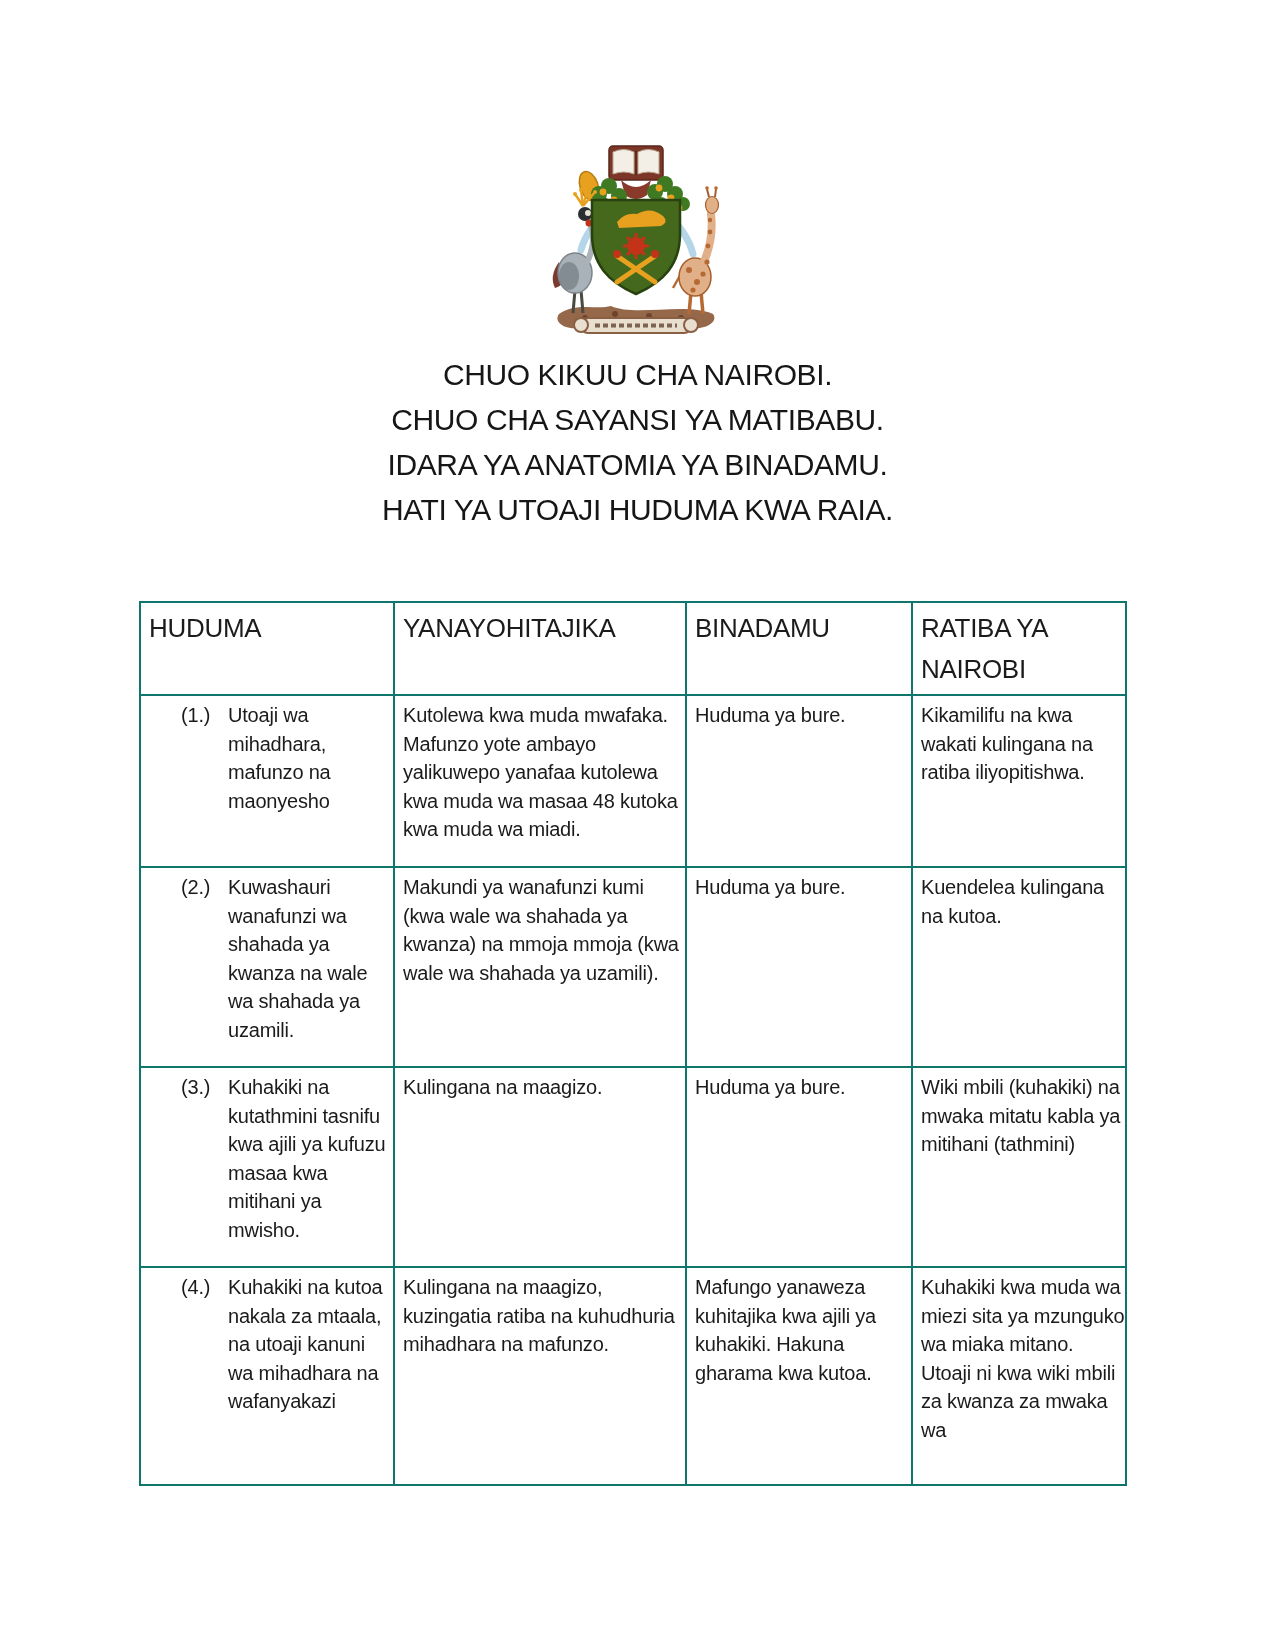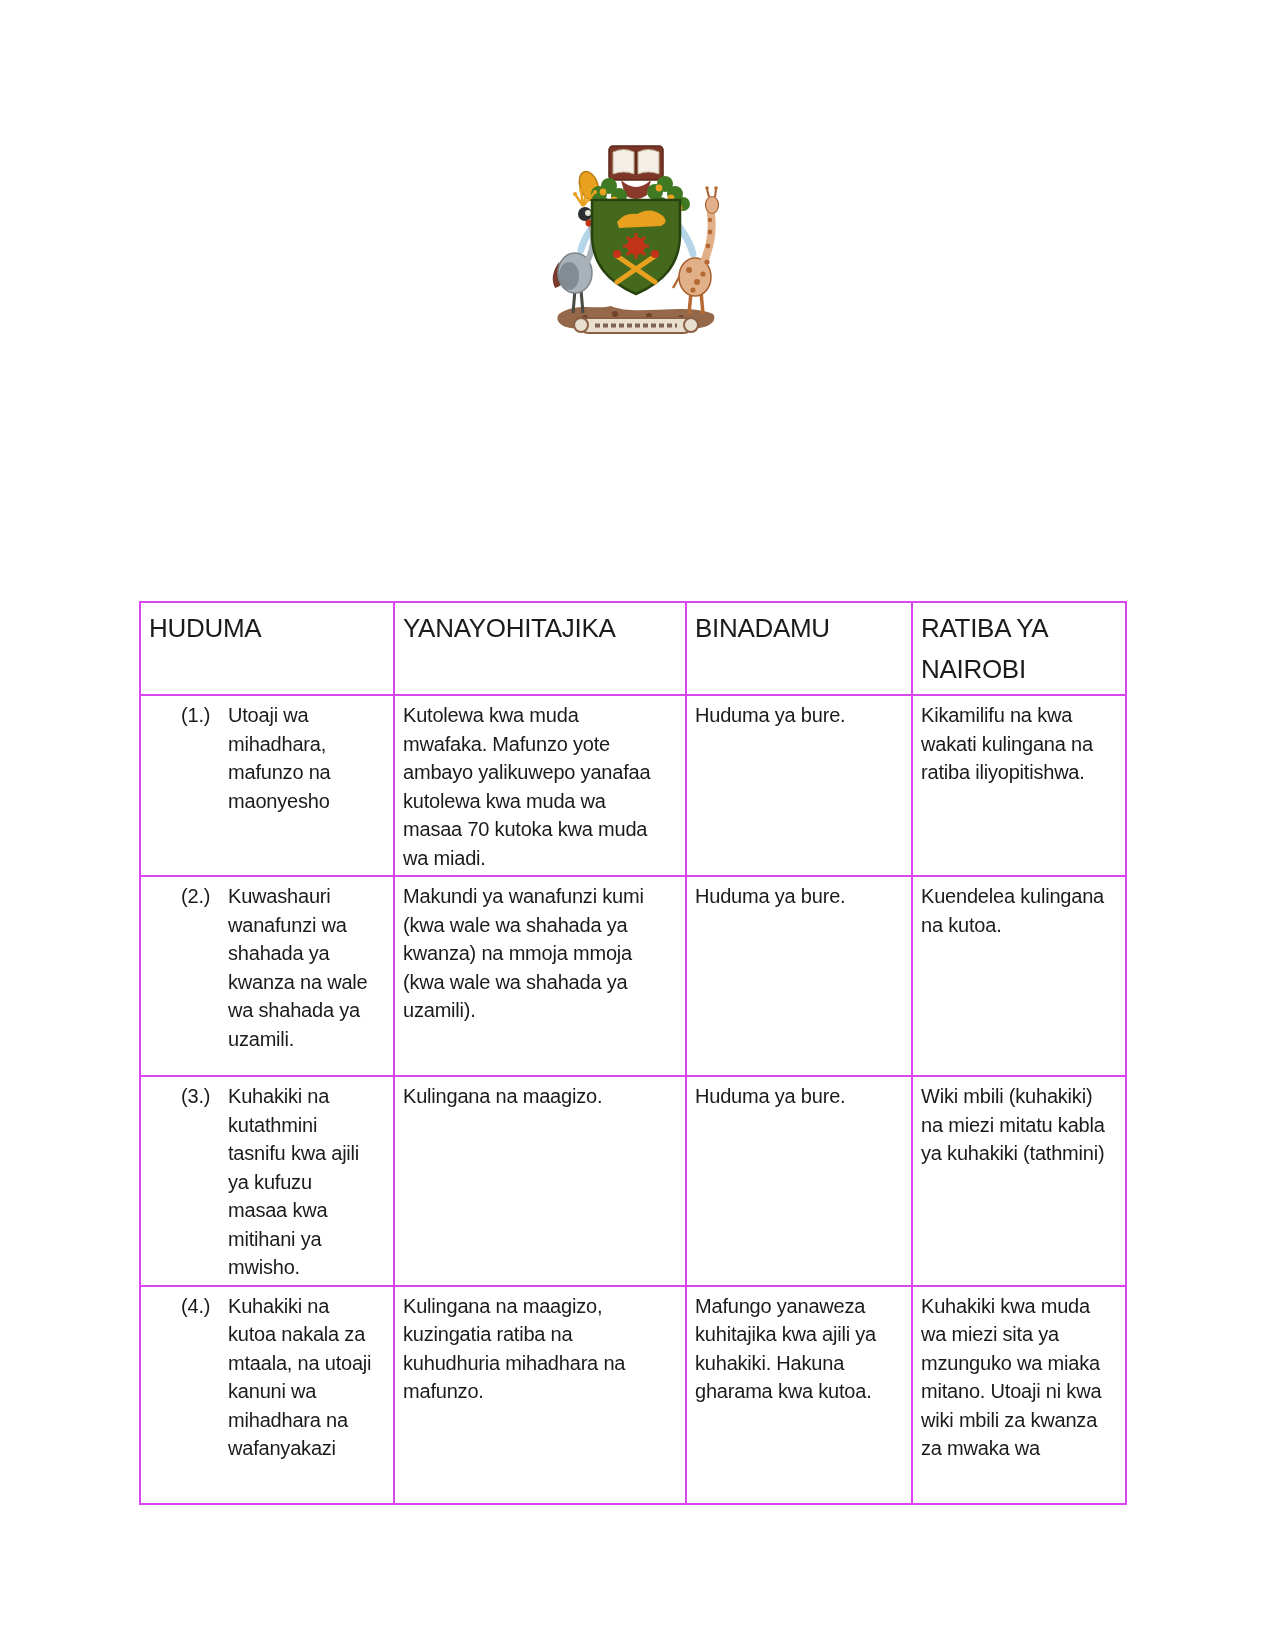--- a/index.html
+++ b/index.html
@@ -17,22 +17,22 @@
     text-align:center; font-size:30px; line-height:45px; letter-spacing:-0.4px;
     color:#161616;
   }
 
   
   table.svc {
     position:absolute; left:139px; top:601px; width:986px;
     border-collapse:collapse; table-layout:fixed;
   }
   table.svc th, table.svc td {
-    border:2px solid #d946ef; vertical-align:top; text-align:left;
-    font-weight:normal; padding:3px 19px 3px 8px; overflow:hidden;
+    border:2px solid #0f766e; vertical-align:top; text-align:left;
+    font-weight:normal; padding:3px 0 3px 8px; overflow:hidden;
   }
   table.svc th { font-size:26px; line-height:41px; letter-spacing:-0.3px; padding-top:5px; }
   table.svc td { font-size:20px; line-height:28.5px; letter-spacing:-0.2px; padding-top:5px; }
   thead tr      { height:93px;  }
   tbody tr.r1   { height:172px; }
   tbody tr.r2   { height:200px; }
   tbody tr.r3   { height:200px; }
   tbody tr.r4   { height:218px; }
 
   
@@ -159,20 +159,26 @@
         <g stroke="#e7a11f" stroke-width="5" stroke-linecap="round">
           <line x1="72" y1="140" x2="110" y2="114"></line>
           <line x1="110" y1="140" x2="72" y2="114"></line>
         </g>
         <circle cx="110" cy="112" r="4" fill="#c23318"></circle>
         <circle cx="72" cy="112" r="4" fill="#c23318"></circle>
       </g>
     </svg>
   </div>
 
+  <div class="title-block">
+    <div>CHUO KIKUU CHA NAIROBI.</div>
+    <div>CHUO CHA SAYANSI YA MATIBABU.</div>
+    <div>IDARA YA ANATOMIA YA BINADAMU.</div>
+    <div>HATI YA UTOAJI HUDUMA KWA RAIA.</div>
+  </div>
 
   <table class="svc">
     <colgroup>
       <col style="width:254px">
         <col style="width:292px">
         <col style="width:226px">
         <col style="width:214px">
     </colgroup>
     <thead>
       <tr>
@@ -183,21 +189,21 @@
       </tr>
     </thead>
     <tbody>
       <tr class="r1">
         <td>
           <div class="svc-item">
             <span class="num">(1.)</span>
             <span>Utoaji wa mihadhara, mafunzo na maonyesho</span>
           </div>
         </td>
-        <td>Kutolewa kwa muda mwafaka. Mafunzo yote ambayo yalikuwepo yanafaa kutolewa kwa muda wa masaa 70 kutoka kwa muda wa miadi.</td>
+        <td>Kutolewa kwa muda mwafaka. Mafunzo yote ambayo yalikuwepo yanafaa kutolewa kwa muda wa masaa 48 kutoka kwa muda wa miadi.</td>
         <td>Huduma ya bure.</td>
         <td>Kikamilifu na kwa wakati kulingana na ratiba iliyopitishwa.</td>
       </tr>
       <tr class="r2">
         <td>
           <div class="svc-item">
             <span class="num">(2.)</span>
             <span>Kuwashauri wanafunzi wa shahada ya kwanza na wale wa shahada ya uzamili.</span>
           </div>
         </td>
@@ -207,21 +213,21 @@
       </tr>
       <tr class="r3">
         <td>
           <div class="svc-item">
             <span class="num">(3.)</span>
             <span>Kuhakiki na kutathmini tasnifu kwa ajili ya kufuzu masaa kwa mitihani ya mwisho.</span>
           </div>
         </td>
         <td>Kulingana na maagizo.</td>
         <td>Huduma ya bure.</td>
-        <td>Wiki mbili (kuhakiki) na miezi mitatu kabla ya kuhakiki (tathmini)</td>
+        <td>Wiki mbili (kuhakiki) na mwaka mitatu kabla ya mitihani (tathmini)</td>
       </tr>
       <tr class="r4">
         <td>
           <div class="svc-item">
             <span class="num">(4.)</span>
             <span>Kuhakiki na kutoa nakala za mtaala, na utoaji kanuni wa mihadhara na wafanyakazi</span>
           </div>
         </td>
         <td>Kulingana na maagizo, kuzingatia ratiba na kuhudhuria mihadhara na mafunzo.</td>
         <td>Mafungo yanaweza kuhitajika kwa ajili ya kuhakiki. Hakuna gharama kwa kutoa.</td>

